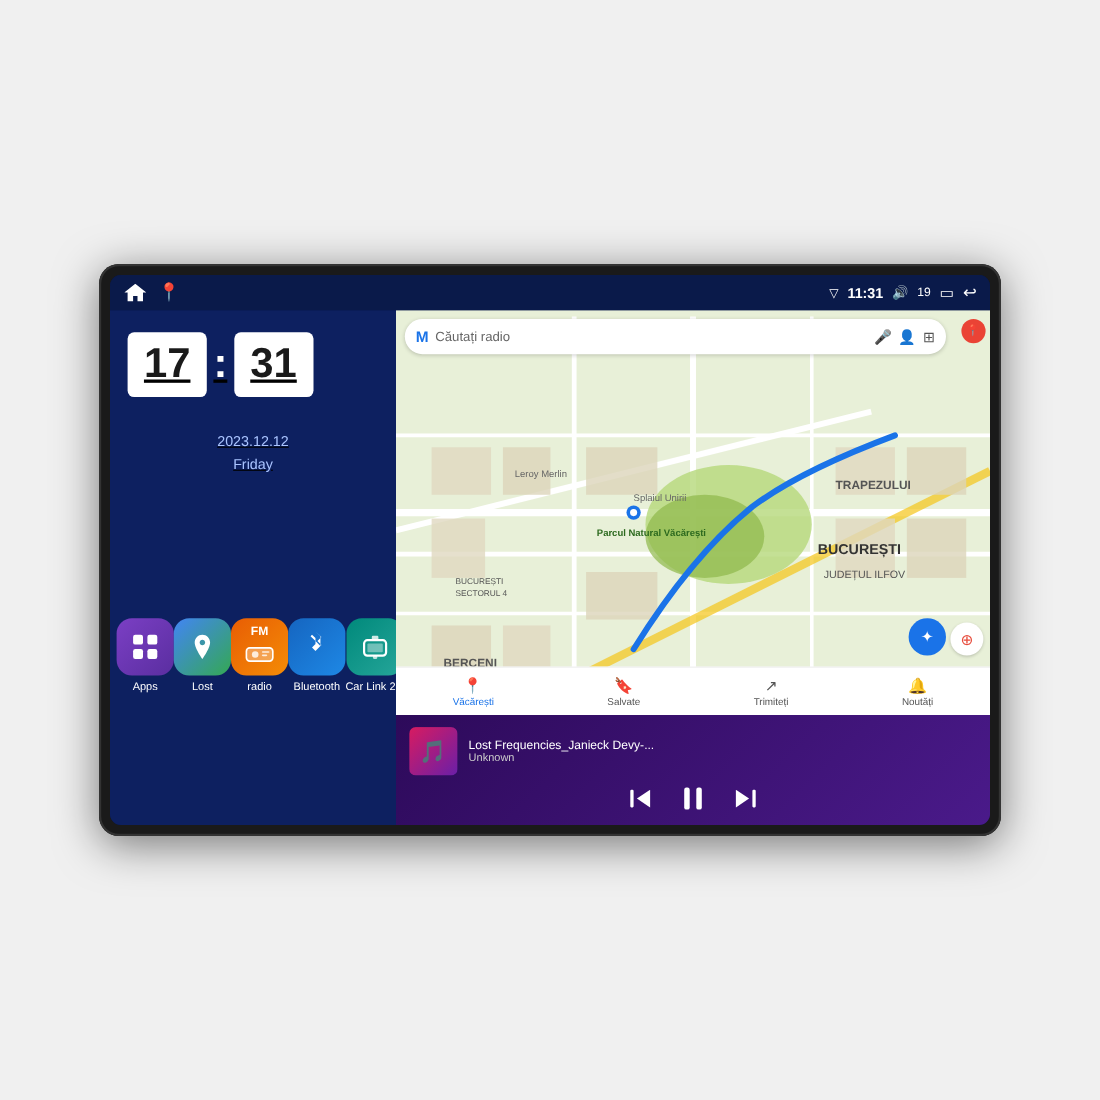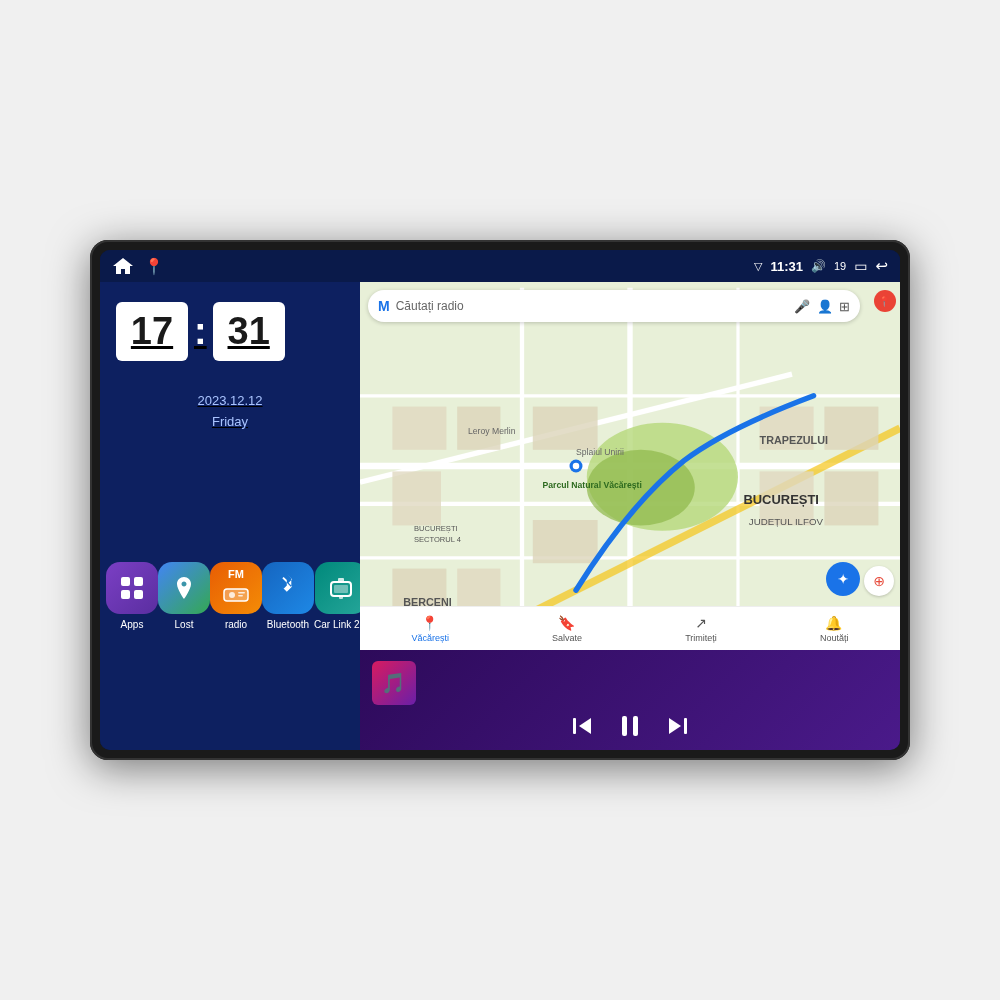--- a/index.html
+++ b/index.html
@@ -543,20 +543,24 @@
         </div>
 
         <div class="music-player">
           <div class="music-top">
 
             <div class="album-art">
               <div style="width:100%; height:100%; background: linear-gradient(135deg, #d81b60, #6a1fa8); display:flex; align-items:center; justify-content:center;">
                 <span style="font-size:20px;">🎵</span>
               </div>
             </div>
+            <div class="music-info">
+              <div class="music-title">Lost Frequencies_Janieck Devy-...</div>
+              <div class="music-artist">Unknown</div>
+            </div>
           </div>
           <div class="music-controls">
             <div class="ctrl-btn">
               <svg width="22" height="22" viewBox="0 0 22 22" fill="white">
                 <polygon points="20,3 8,11 20,19"></polygon>
                 <rect x="2" y="3" width="3" height="16" rx="1"></rect>
               </svg>
             </div>
             <div class="ctrl-btn play">
               <svg width="26" height="26" viewBox="0 0 26 26" fill="white">

